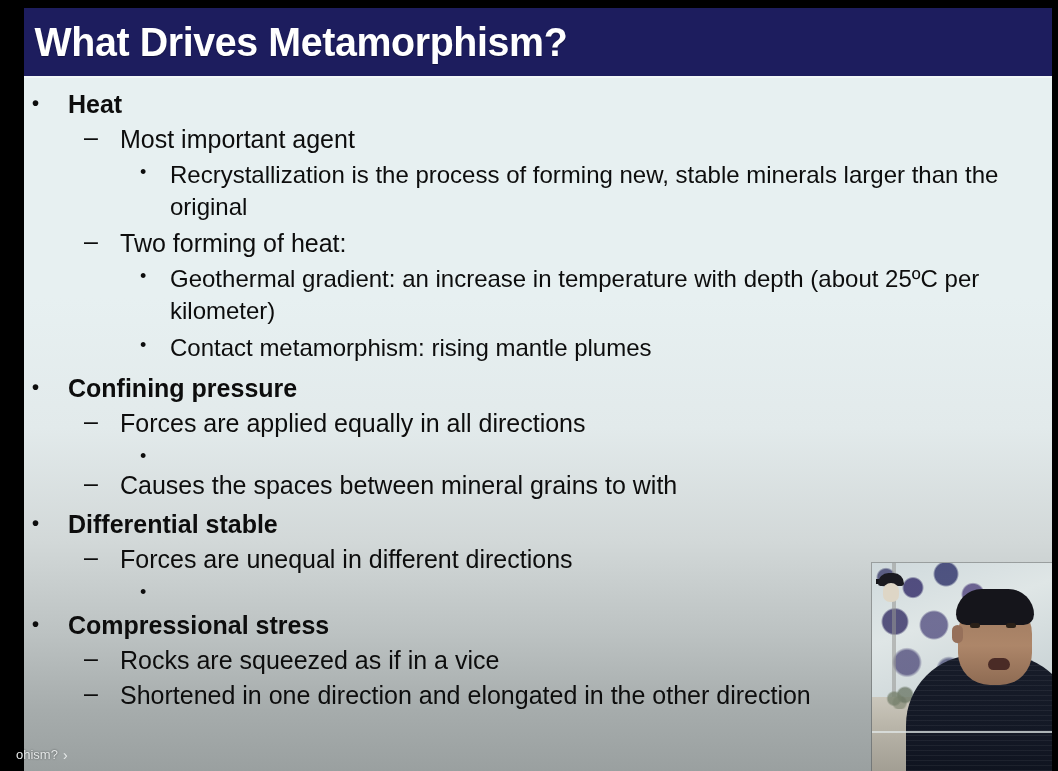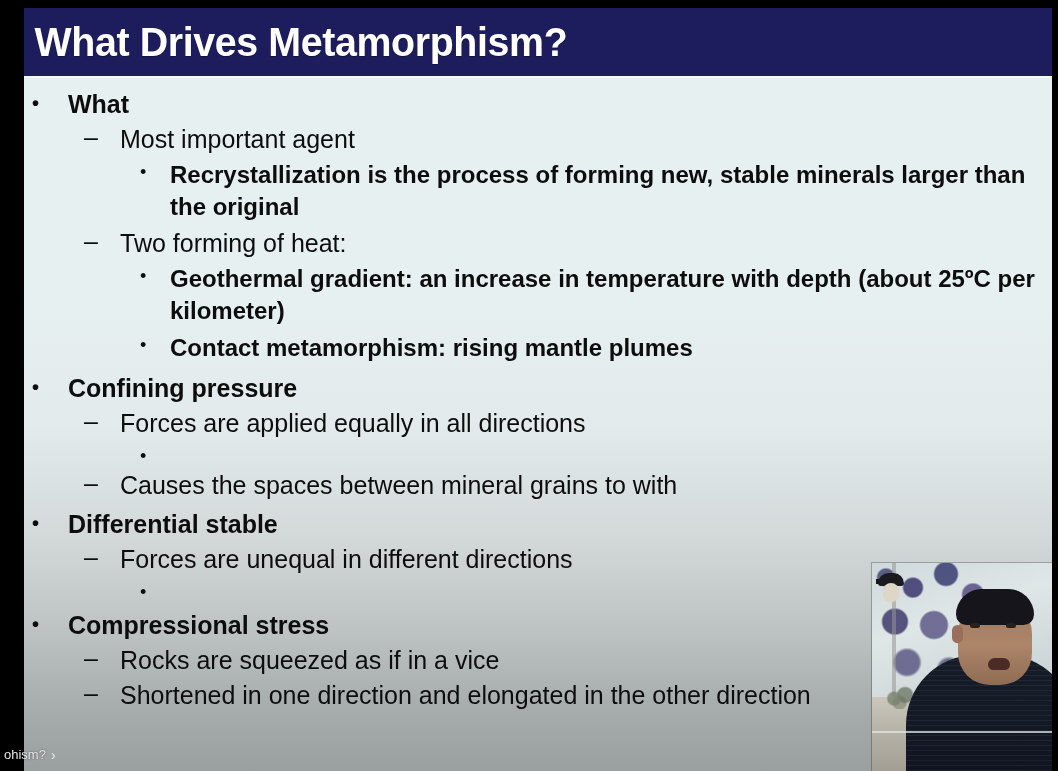--- a/index.html
+++ b/index.html
@@ -121,21 +121,21 @@
   
   .lvl3 {
     font-size: 24px;
     font-weight: normal;
     margin-top: 5px;
     padding-left: 110px;
     line-height: 1.33;
   }
   .lvl3 .marker { width: 30px; font-size: 18px; padding-top: 4px; }
 
-  .lvl3 .content { max-width: 888px; font-weight: bold; }
+  .lvl3 .content { max-width: 888px; }
 
   
   #webcam {
     position: absolute;
     left: 872px;
     top: 563px;
     width: 180px;
     height: 208px;
     overflow: hidden;
     background: #20242e;
@@ -272,21 +272,21 @@
   #breadcrumb {
     position: absolute;
     left: 0;
     top: 738px;
     height: 33px;
     display: flex;
     align-items: center;
     color: #e8eaea;
     font-size: 13px;
     background: transparent;
-    padding-left: 4px;
+    padding-left: 16px;
     z-index: 5;
   }
   #breadcrumb .crumb-text {
     color: #e6e9e9;
     font-family: "Liberation Sans", sans-serif;
     text-shadow: 0 0 2px rgba(0,0,0,0.6);
   }
   #breadcrumb .chevron {
     margin-left: 5px;
     color: #e6e9e9;
@@ -327,21 +327,21 @@
 
     <div id="title-bar">
       <div id="title-text">What Drives Metamorphism?</div>
     </div>
     <div id="title-underline"></div>
 
     <div id="body">
 
       <div class="line lvl1">
         <span class="marker">•</span>
-        <span class="content">What</span>
+        <span class="content">Heat</span>
       </div>
 
       <div class="line lvl2">
         <span class="marker">–</span>
         <span class="content">Most important agent</span>
       </div>
 
       <div class="line lvl3">
         <span class="marker">•</span>
         <span class="content">Recrystallization is the process of forming new, stable minerals larger than the original</span>

